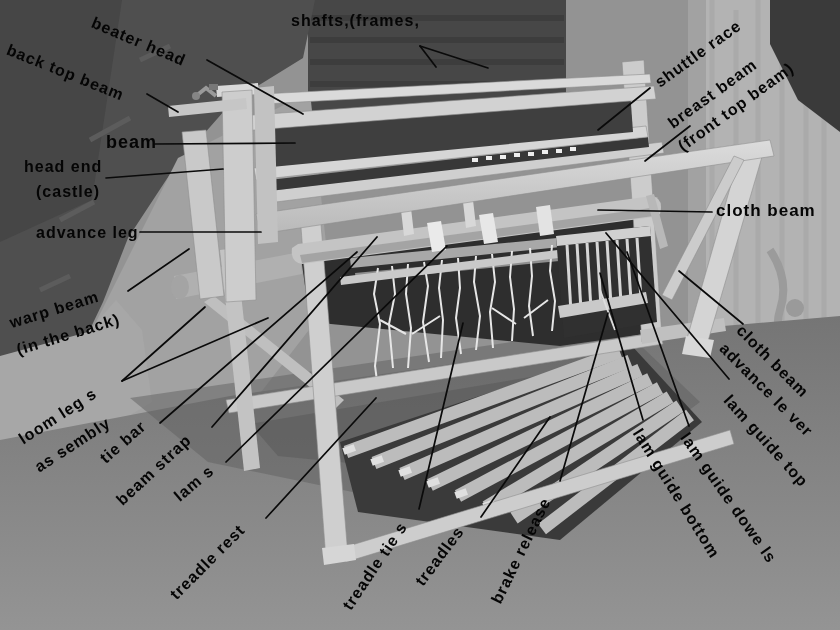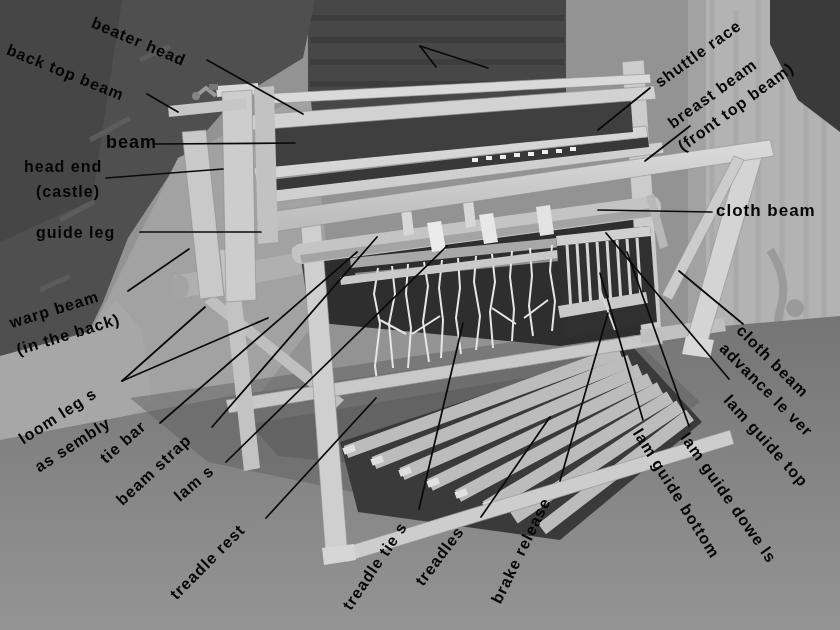--- a/index.html
+++ b/index.html
@@ -207,27 +207,28 @@
       <line x1="712" y1="212" x2="598" y2="210"></line>
       <line x1="743" y1="324" x2="679" y2="271"></line>
       <line x1="729" y1="379" x2="606" y2="233"></line>
       <line x1="689" y1="426" x2="627" y2="252"></line>
       <line x1="643" y1="420" x2="600" y2="273"></line>
     </g>
   </svg>
 
   <div class="lb cw" style="left:96px;top:13px;transform:rotate(23deg);">beater head</div>
   <div class="lb cw" style="left:11px;top:40px;transform:rotate(22deg);">back top beam</div>
+  <div class="lb" style="left:291px;top:11px;">shafts,(frames,</div>
   <div class="lb ccw" style="left:663px;top:72px;transform:rotate(-36deg);">shuttle race</div>
   <div class="lb ccw" style="left:676px;top:113px;transform:rotate(-36deg);">breast beam</div>
   <div class="lb ccw" style="left:686px;top:136px;transform:rotate(-36deg);">(front top beam)</div>
   <div class="lb" style="left:106px;top:132px;font-size:18px;">beam</div>
   <div class="lb" style="left:24px;top:157px;">head end</div>
   <div class="lb" style="left:36px;top:182px;">(castle)</div>
-  <div class="lb" style="left:36px;top:223px;">guide leg</div>
+  <div class="lb" style="left:36px;top:223px;">advance leg</div>
   <div class="lb ccw" style="left:13px;top:313px;transform:rotate(-17deg);">warp beam</div>
   <div class="lb ccw" style="left:20px;top:340px;transform:rotate(-17deg);">(in the back)</div>
   <div class="lb" style="left:716px;top:201px;font-size:17px;">cloth beam</div>
   <div class="lb ccw" style="left:26px;top:429px;transform:rotate(-33deg);">loom leg s</div>
   <div class="lb ccw" style="left:42px;top:457px;transform:rotate(-33deg);">as sembly</div>
   <div class="lb ccw" style="left:109px;top:448px;transform:rotate(-41deg);">tie bar</div>
   <div class="lb ccw" style="left:126px;top:490px;transform:rotate(-43deg);">beam strap</div>
   <div class="lb ccw" style="left:183px;top:486px;transform:rotate(-40deg);">lam s</div>
   <div class="lb ccw" style="left:180px;top:584px;transform:rotate(-45deg);">treadle rest</div>
   <div class="lb ccw" style="left:355px;top:594px;transform:rotate(-56deg);">treadle tie s</div>

